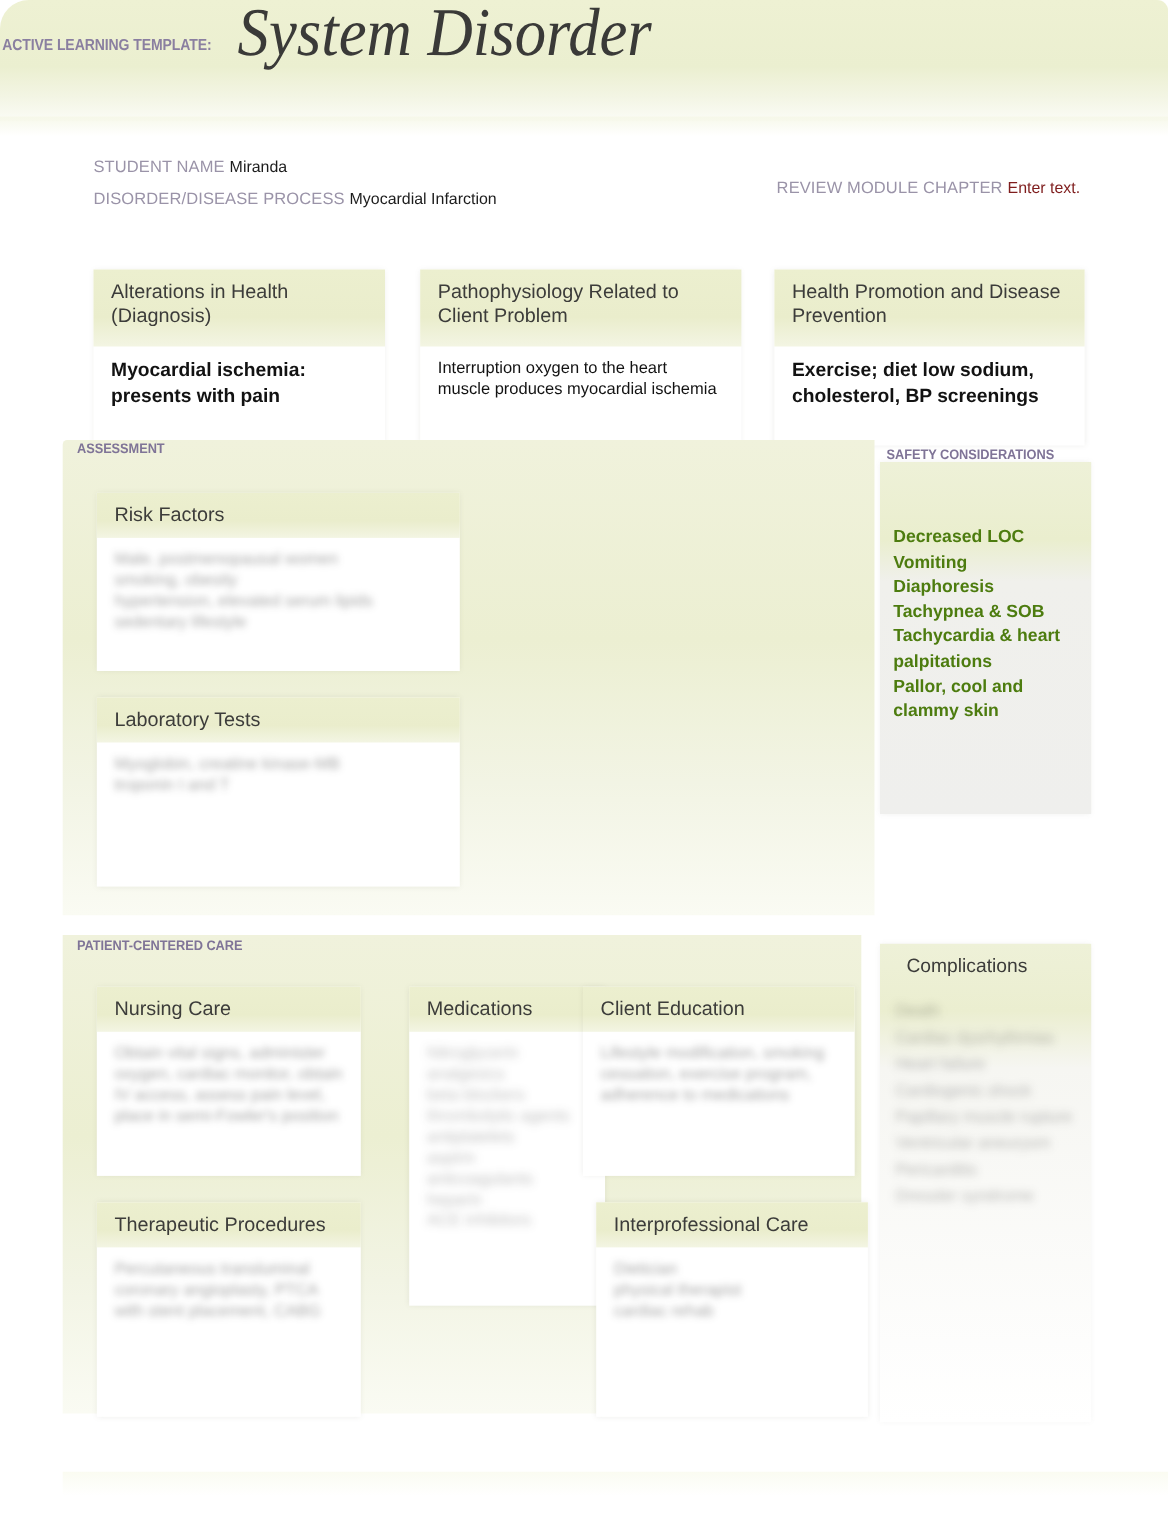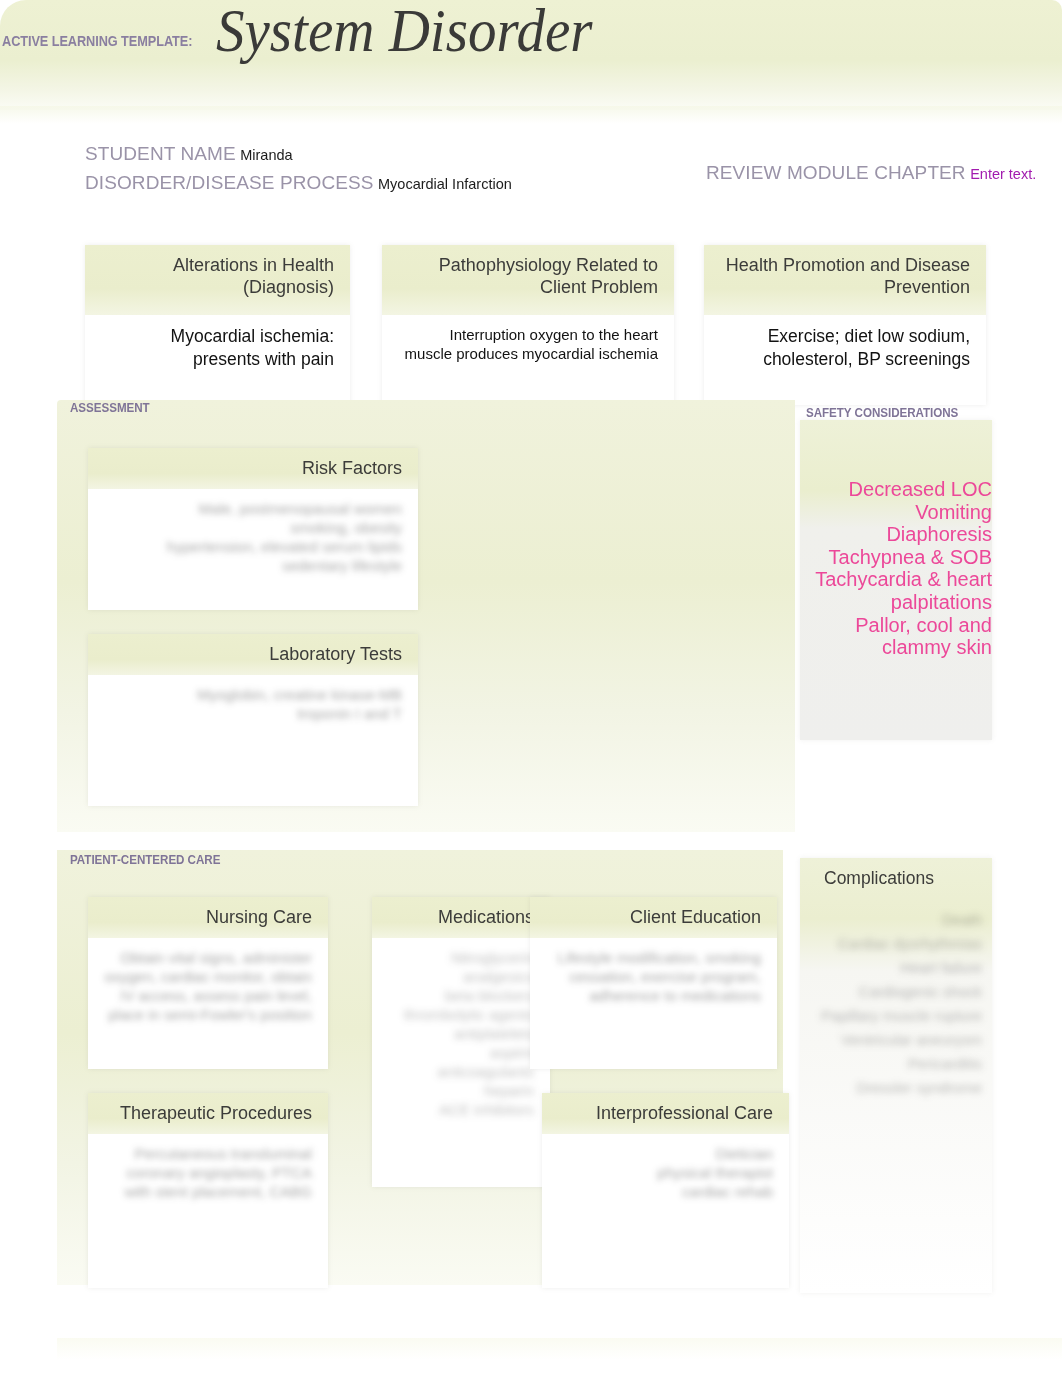--- a/index.html
+++ b/index.html
@@ -10,21 +10,20 @@
     background: #ffffff;
     font-family: "Liberation Sans", sans-serif;
     overflow: hidden;
   }
 
   .page {
     position: relative;
     width: 1062px;
     height: 1377px;
     background: #ffffff;
-    text-align: right;
   }
 
   
   .header-band {
     position: absolute;
     left: 0; top: 0;
     width: 1062px;
     height: 110px;
     border-top-left-radius: 26px;
     border-top-right-radius: 10px;
@@ -59,30 +58,30 @@
     line-height: 64px;
     color: #3a3a38;
     transform: scaleX(0.92);
     transform-origin: left top;
     white-space: nowrap;
   }
 
   
   .meta-row { position: absolute; white-space: nowrap; }
   .meta-label {
-    font-size: 19px;
+    font-size: 15px;
     color: #9a93a8;
     letter-spacing: 0.1px;
   }
   .meta-value {
     font-size: 14.5px;
     color: #1c1c1c;
     font-weight: 500;
   }
-  .meta-value.faint { color: #a21caf; font-weight: 400; }
+  .meta-value.faint { color: #7f1d1d; font-weight: 400; }
 
   #student-row   { left: 85px;  top: 143px; }
   #disorder-row  { left: 85px;  top: 172px; }
   #review-row    { left: 706px; top: 162px; }
 
   
   .card {
     position: absolute;
     background: #ffffff;
     box-shadow: 0 0 5px rgba(120,120,110,0.13);
@@ -98,20 +97,21 @@
   .card-body {
     padding: 10px 16px 8px 16px;
     font-size: 15px;
     line-height: 19px;
     color: #121212;
     white-space: pre-line;
   }
   .card-body.big {
     font-size: 17.5px;
     line-height: 23px;
+    font-weight: bold;
   }
   .card-body.redacted {
     color: rgba(40,40,40,0.42);
     filter: blur(3.4px);
     user-select: none;
   }
   .card-body.redacted-soft {
     color: rgba(40,40,40,0.30);
     filter: blur(3.8px);
     user-select: none;
@@ -163,24 +163,25 @@
     position: absolute;
     left: 800px; top: 420px;
     width: 192px; height: 320px;
     background: linear-gradient(180deg, #eef1d8 0%, #eaeece 22%, #f0f0ec 34%, #efefed 100%);
     box-shadow: 0 0 5px rgba(120,120,110,0.10);
   }
   #safety-body {
     position: absolute;
     left: 812px; top: 478px;
     width: 180px;
-    font-size: 20px;
+    font-size: 16px;
     line-height: 22.6px;
-    color: #ec4899;
+    color: #4d7c0f;
     white-space: pre-line;
+    font-weight: bold;
   }
 
   
   #box-nursing    { left: 88px;  top: 897px; width: 240px; height: 172px; }
   #box-meds       { left: 372px; top: 897px; width: 178px; height: 290px; }
   #box-education  { left: 530px; top: 897px; width: 247px; height: 172px; }
   #box-therapeutic{ left: 88px;  top: 1093px; width: 240px; height: 195px; }
   #box-interprof  { left: 530px; top: 1093px; width: 247px; height: 195px; margin-left: 12px; }
 
   

